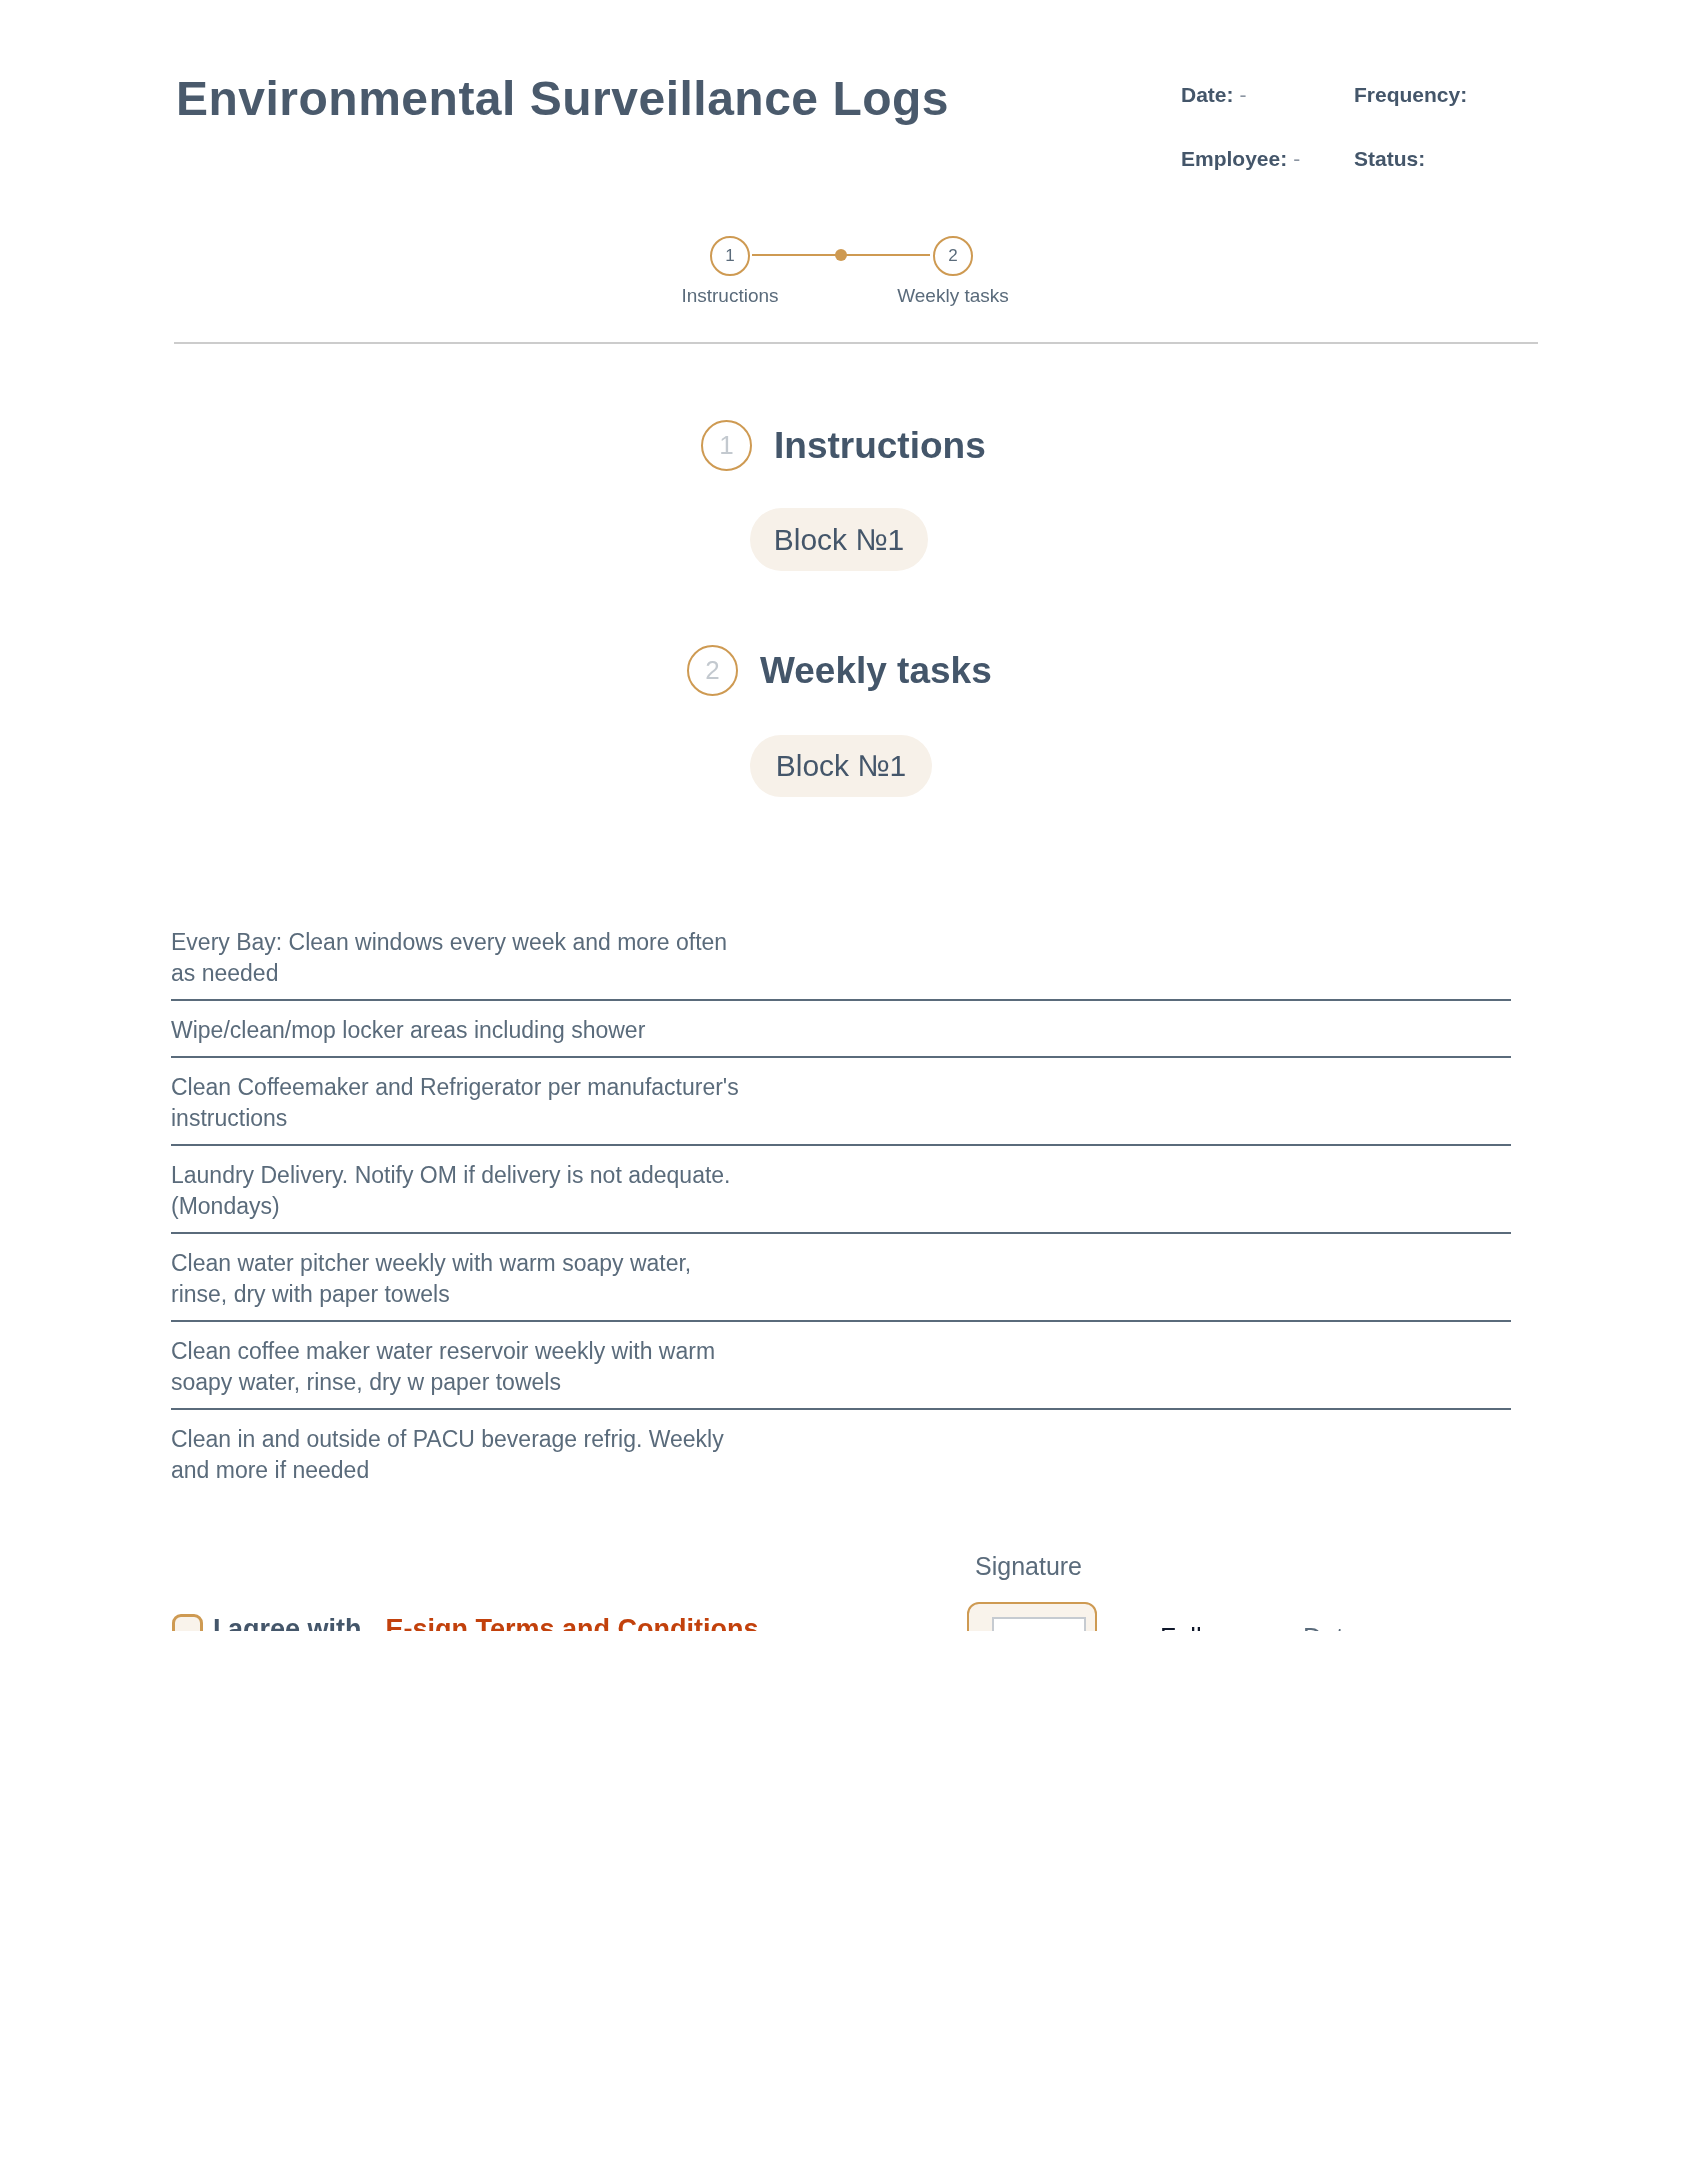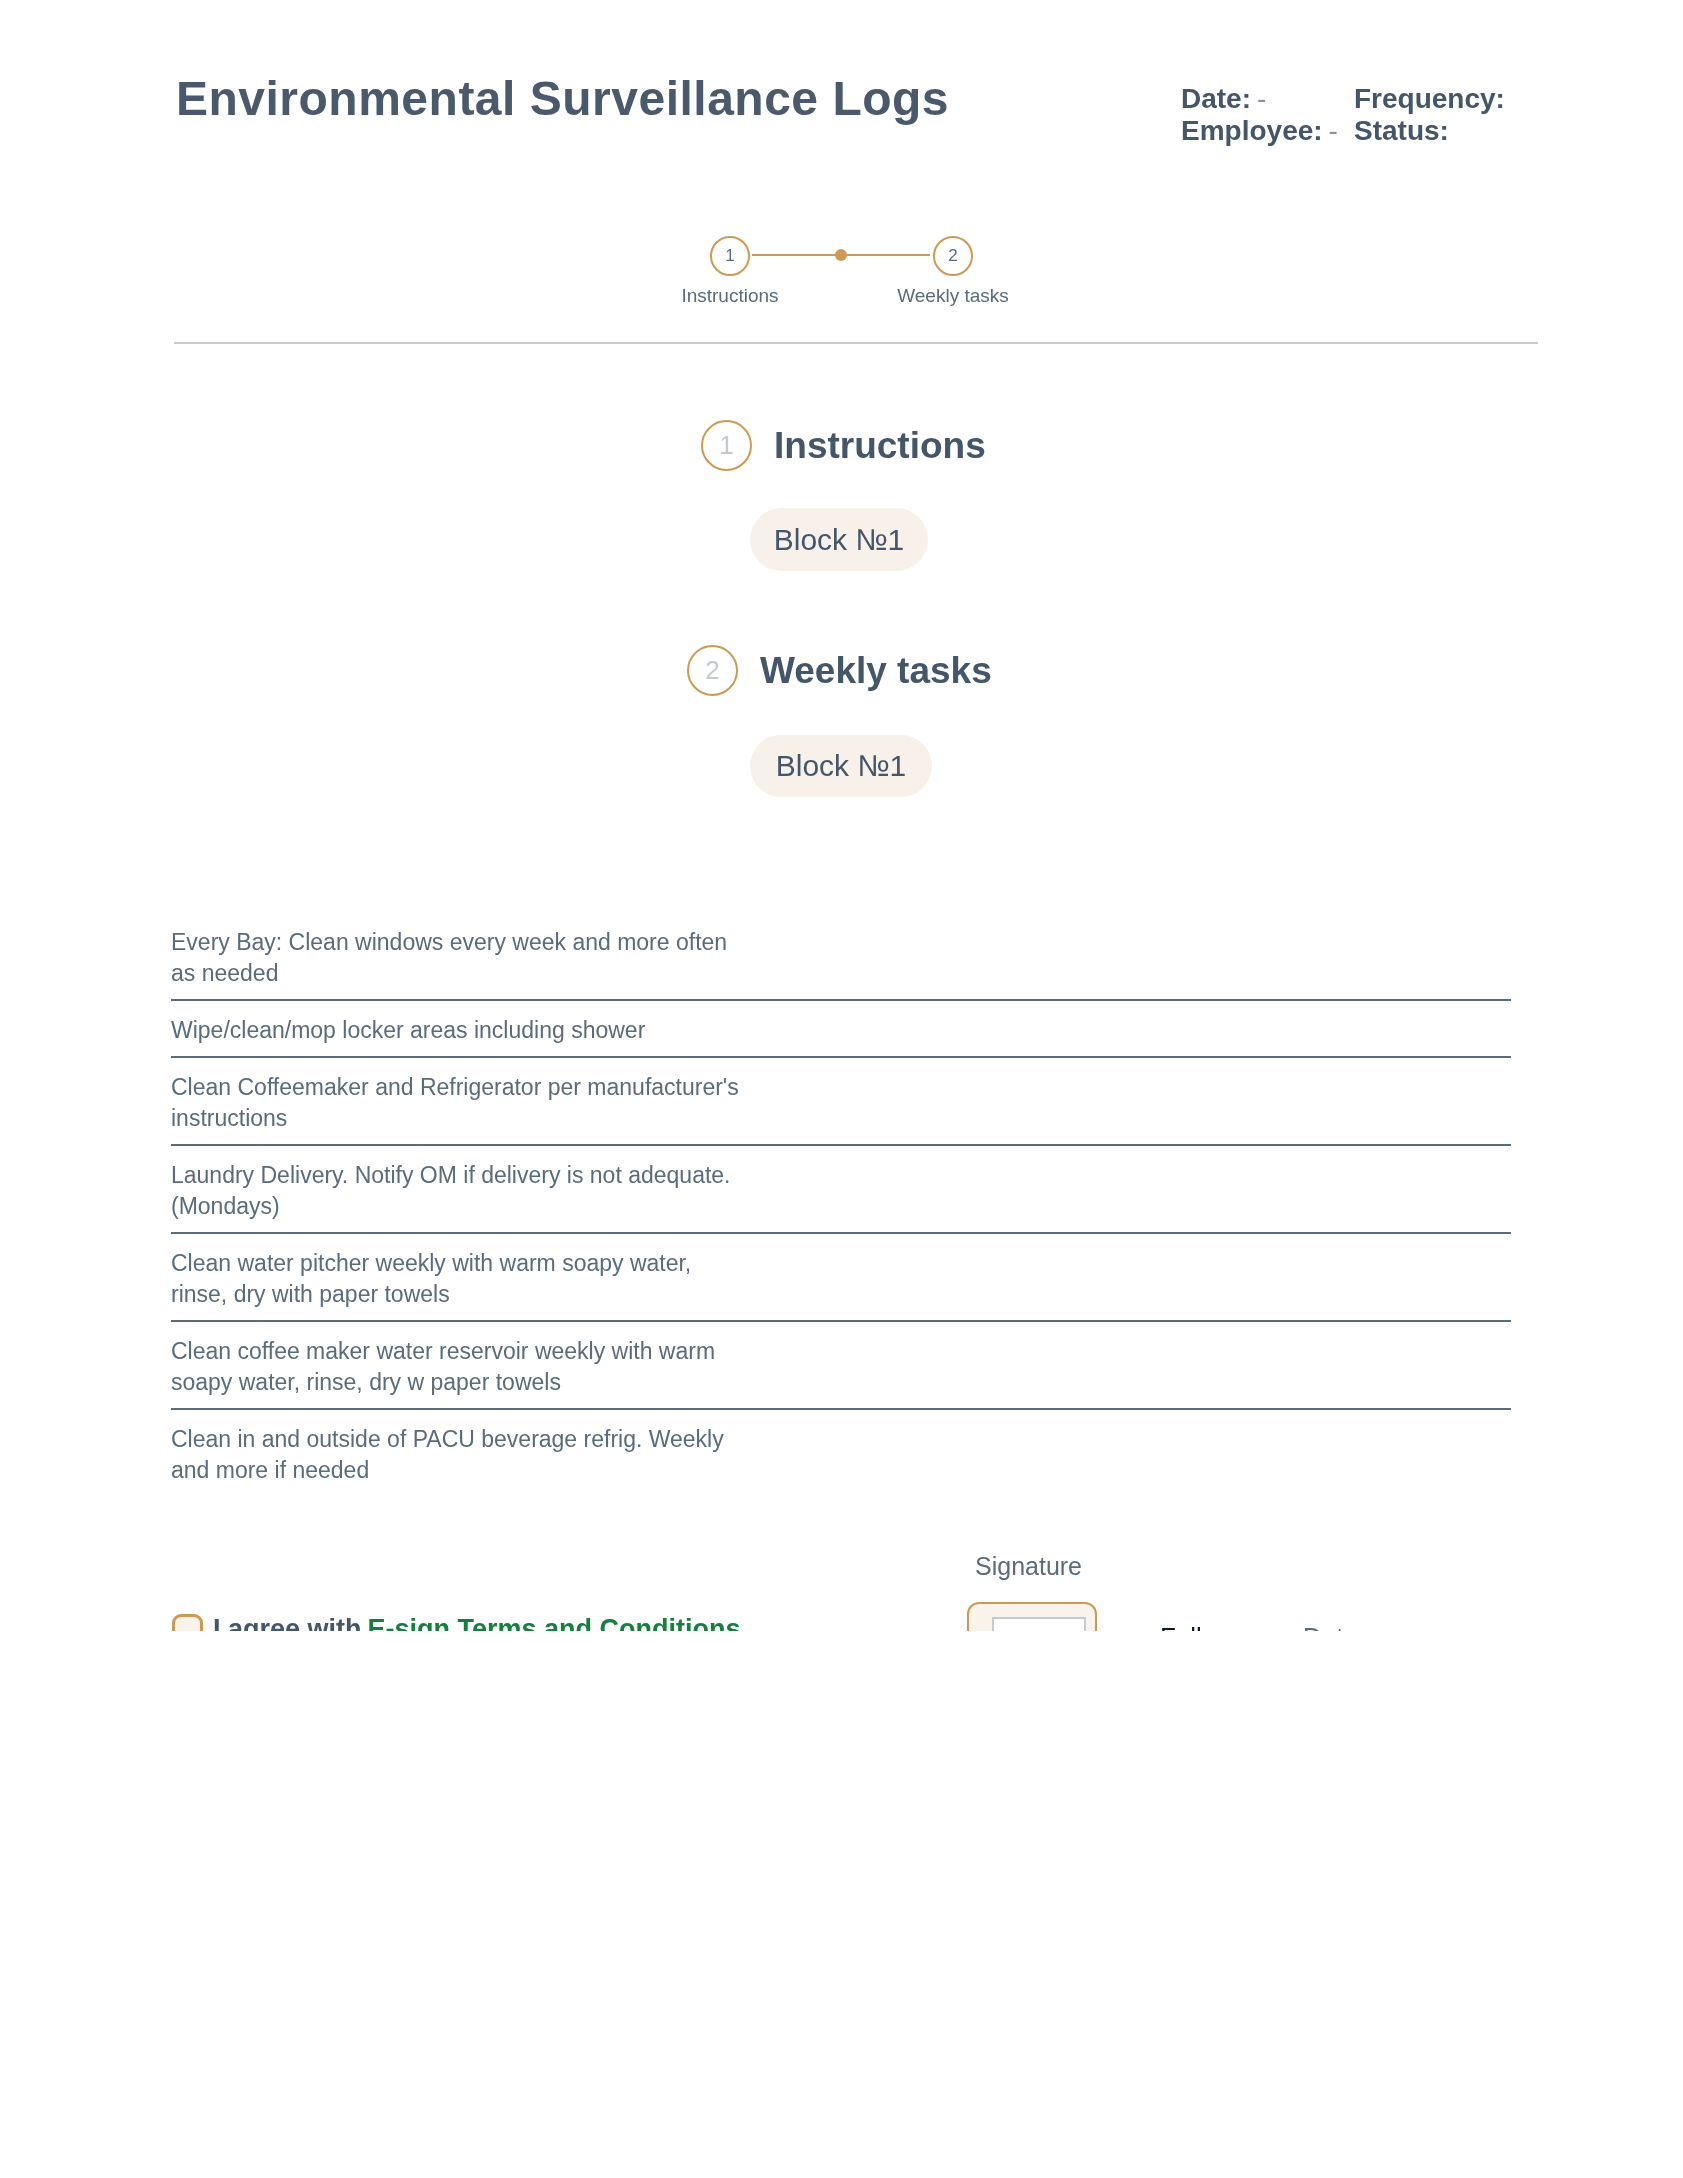--- a/index.html
+++ b/index.html
@@ -12,22 +12,22 @@
     overflow:hidden;
   }
   
   .title {
     position:absolute; left:176px; top:71px;
     font-size:48px; font-weight:800; letter-spacing:0.5px;
     color:#4a5a6c;
   }
   .meta {
     position:absolute; left:1181px; top:83px;
-    display:grid; grid-template-columns:173px auto; 
-    font-size:28px; color:#44566a;
+    display:grid; grid-template-columns:173px auto; row-gap:40px;
+    font-size:21px; color:#44566a;
   }
   .meta .cell { font-weight:700; white-space:nowrap; }
   .meta .val { font-weight:400; color:#8a94a1; margin-left:6px; }
   
   .step-circle {
     position:absolute; width:40px; height:40px; border-radius:50%;
     border:2px solid #ce9a52; background:#fff;
     display:flex; align-items:center; justify-content:center;
     font-size:17px; color:#5a6b7b;
   }
@@ -64,21 +64,21 @@
     width:31px; height:31px; border-radius:9px;
     border:3px solid #ce9a52; background:#f9f3eb;
     cursor:pointer;
   }
   .agree-row {
     position:absolute; left:213px; top:1614px;
     display:flex; align-items:baseline;
     font-size:27px; font-weight:700; color:#44566a;
   }
   .agree-row a {
-    color:#15803d; margin-left:6px; 
+    color:#c2410c; margin-left:24px; 
     text-underline-offset:5px; cursor:pointer;
   }
   
   .sig-label { position:absolute; left:975px; top:1552px; font-size:25px; color:#5a6b7b; }
   .sig-box {
     position:absolute; left:967px; top:1602px;
     width:130px; height:67px; border-radius:12px;
     border:2px solid #ce9a52; background:#f9f3eb; cursor:pointer;
   }
   .sig-inner {

